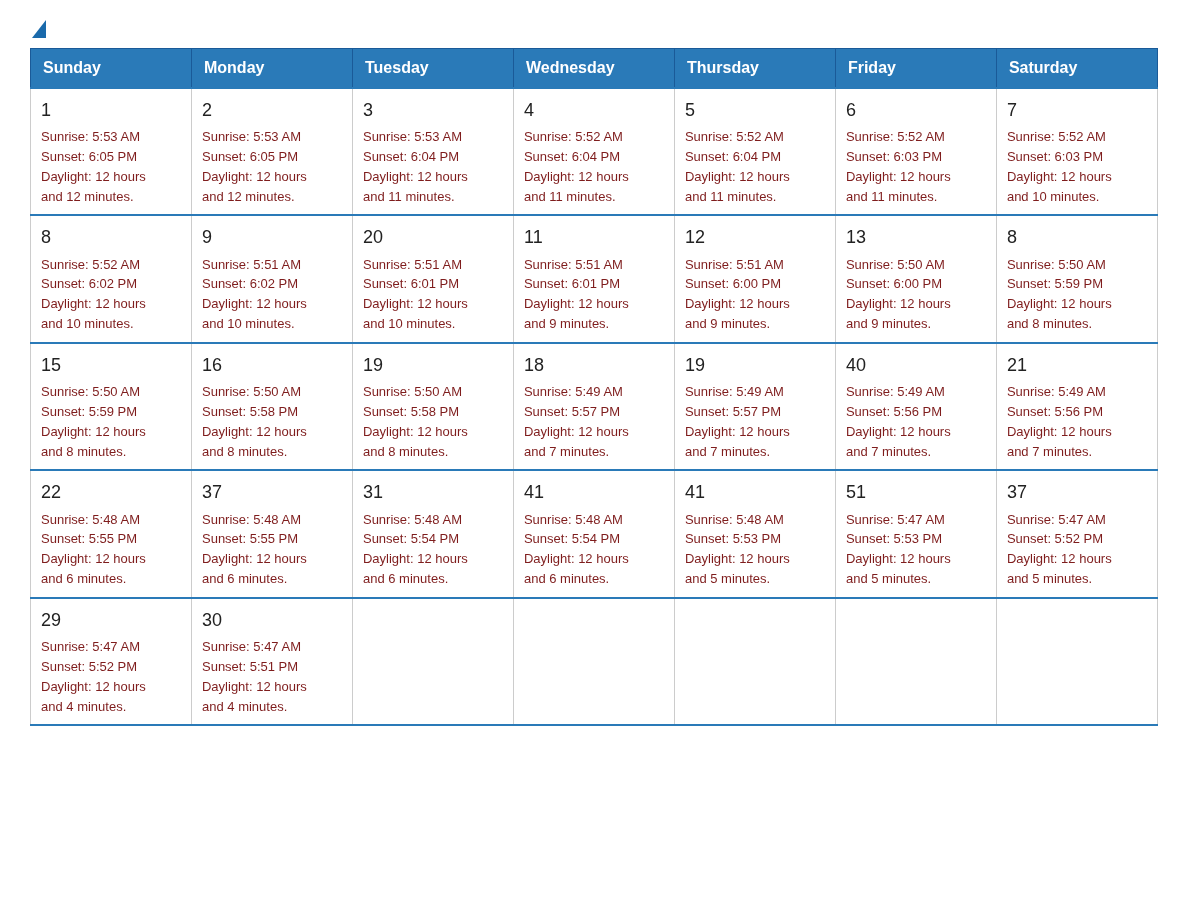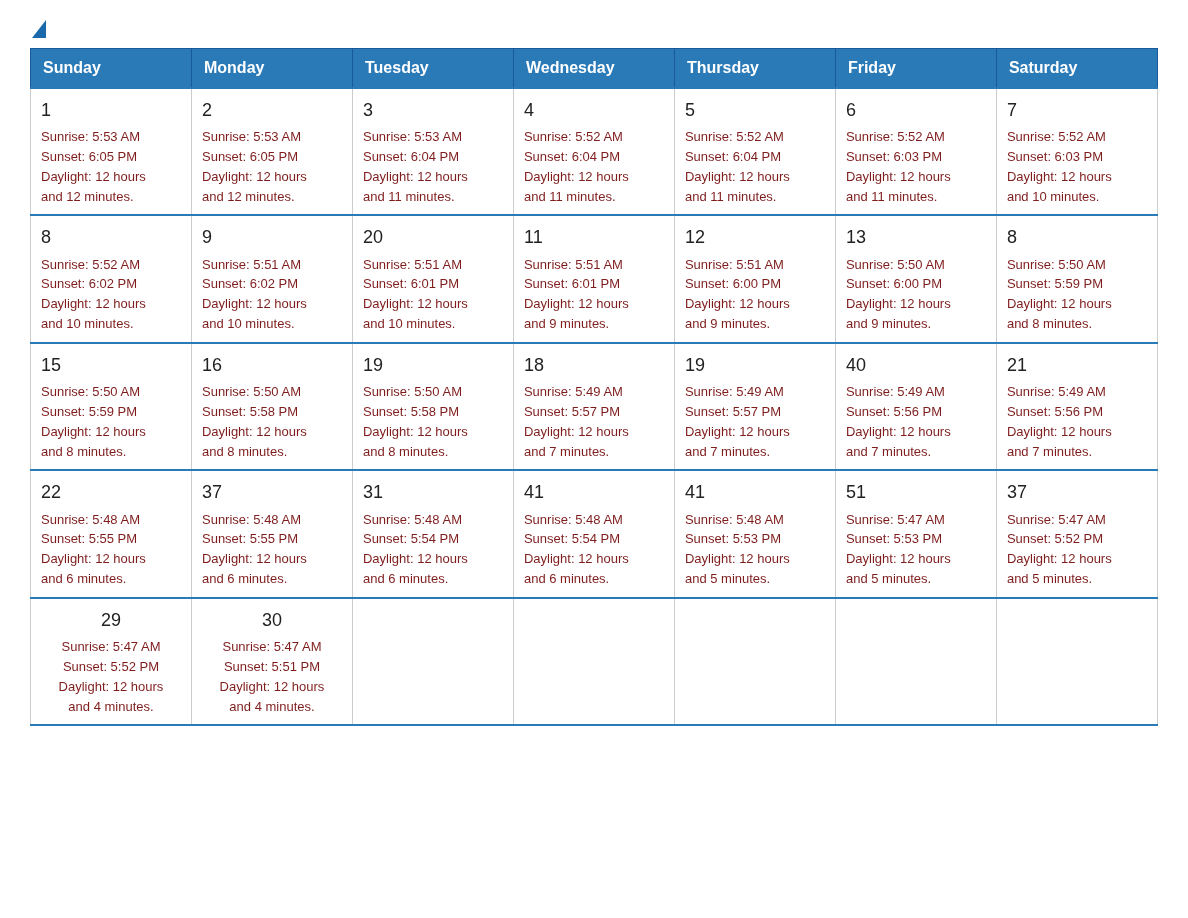--- a/index.html
+++ b/index.html
@@ -93,21 +93,20 @@
     .day-info {
       font-size: 13px;
       color: #7f1d1d;
       line-height: 1.5;
     }
     .empty-cell {
       background: #fff;
     }
     .last-row td {
       border-bottom: 1px solid #ccc;
-      text-align: center;
     }
   </style>
 </head>
 <body>
 
 <div class="header-row">
   <div class="logo">
     <div class="logo-text">
       <span class="logo-general"></span>
       <span class="logo-triangle"></span>

